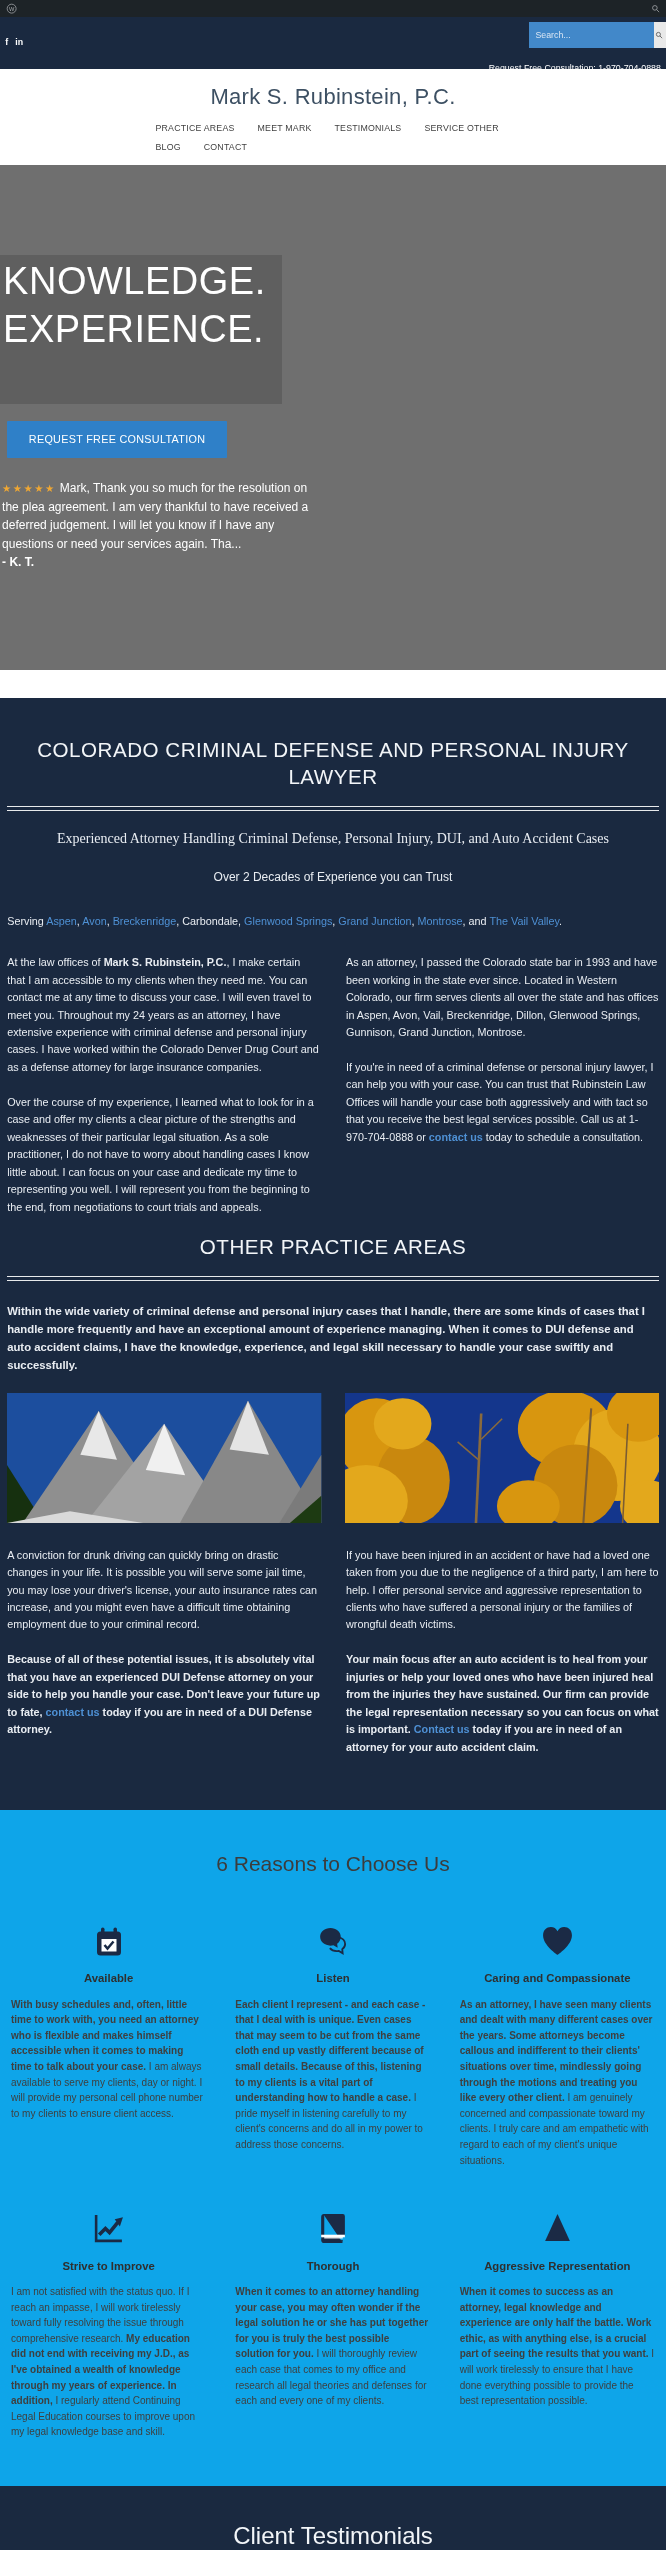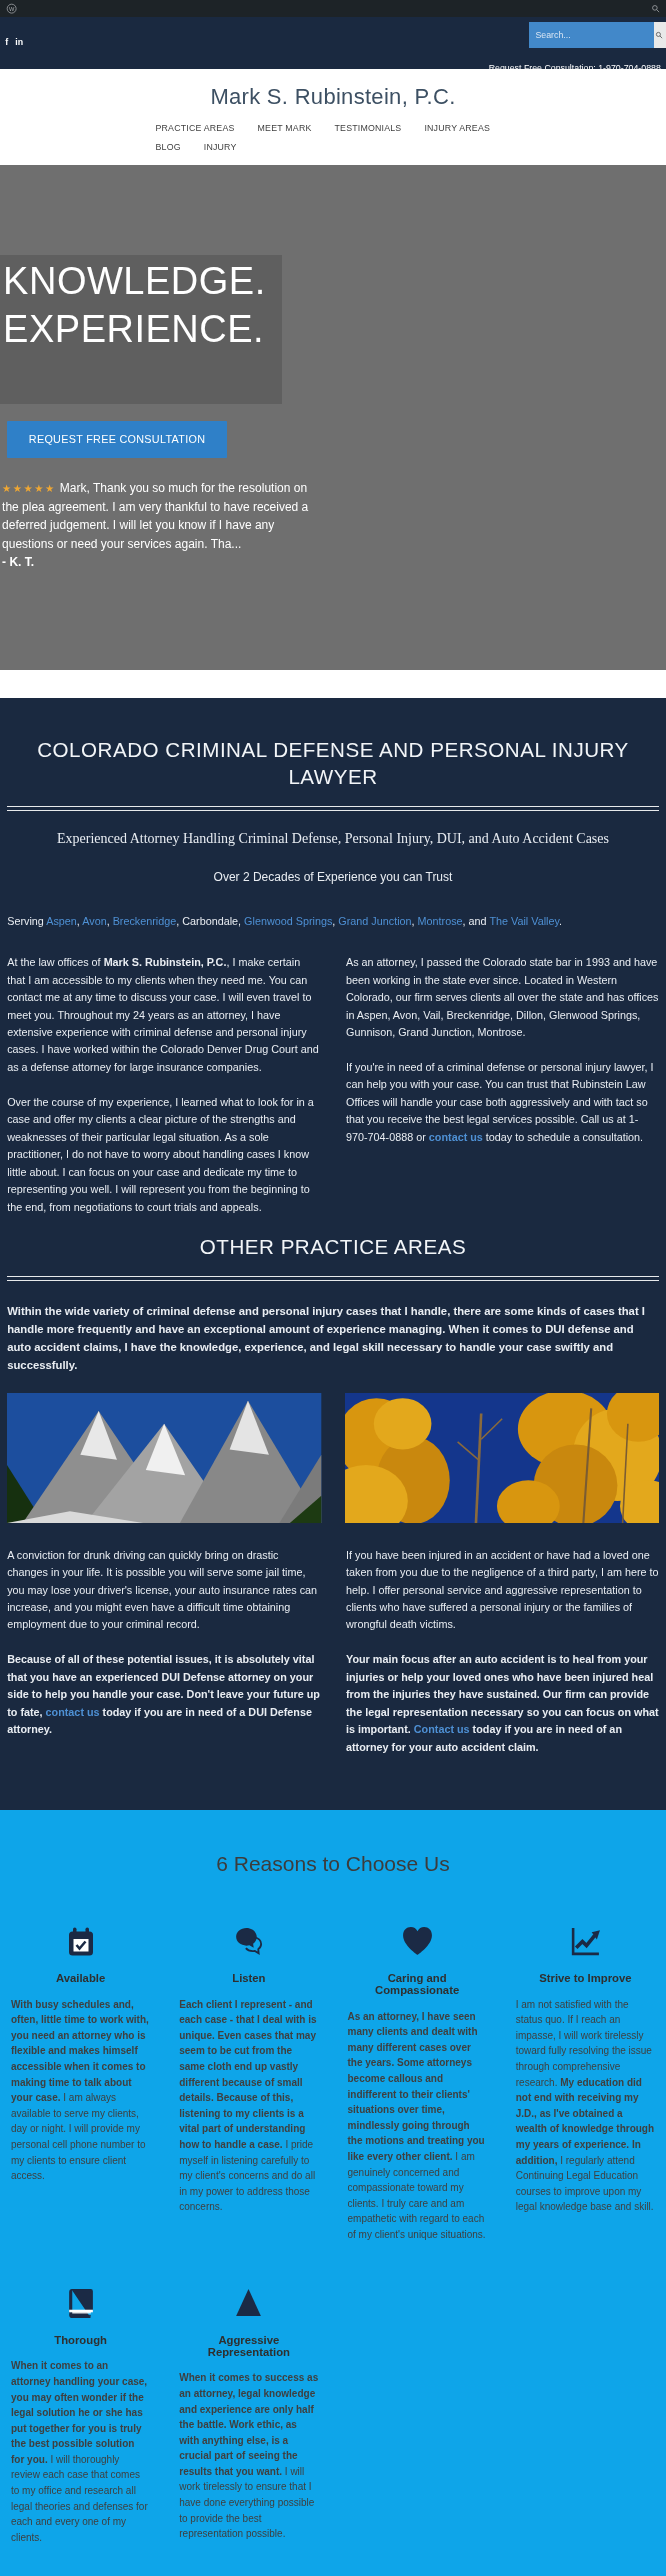--- a/index.html
+++ b/index.html
@@ -48,21 +48,21 @@
   .pa-head{margin:12.4px 0 0;}
   .pa-intro{margin:20.6px 0 0;font-size:11.3px;font-weight:bold;line-height:1.6;}
   .img-row{display:flex;gap:23px;margin-top:18.5px;}
   .img-row figure{margin:0;flex:1;height:130px;overflow:hidden;}
   .img-row svg{width:100%;height:100%;display:block;}
   .cap-row{display:flex;gap:23px;margin-top:13.4px;}
   .cap-row div{flex:1;text-align:center;font-size:13px;}
   
   .reasons{background:#0ea5e9;color:#3f3f3f;padding:42px 7.2px 46px;}
   .reasons h2{margin:0;text-align:center;font-size:21px;font-weight:400;color:#3c3c3c;}
-  .reason-grid{display:grid;grid-template-columns:1fr 1fr 1fr 1fr;column-gap:29px;row-gap:44px;max-width:644px;margin:49px auto 0;}
+  .reason-grid{display:grid;grid-template-columns:1fr 1fr 1fr;column-gap:29px;row-gap:44px;max-width:644px;margin:49px auto 0;}
   .reason .icon-wrap{text-align:center;height:34px;margin-bottom:13.4px;}
   .reason h3{margin:0;text-align:center;font-size:11.3px;color:#2f2f2f;}
   .reason p{margin:12.4px 0 0;font-size:10px;line-height:1.56;}
   
   .testimonials{padding:36px 7.2px 0;}
   .testimonials h2{margin:0 0 49px;text-align:center;font-size:24px;font-weight:400;color:#f2f5f8;}
 </style>
 </head>
 <body>
 
@@ -97,23 +97,23 @@
   </div>
   <div class="consult">Request Free Consultation: 1-970-704-0888</div>
 </div>
 
 <header class="site-header">
   <h1 class="site-title">Mark S. Rubinstein, P.C.</h1>
   <nav class="main-nav">
     <a>PRACTICE AREAS</a>
     <a>MEET MARK</a>
     <a>TESTIMONIALS</a>
-    <a>INJURY AREAS</a>
+    <a>SERVICE OTHER</a>
     <a>BLOG</a>
-    <a>INJURY</a>
+    <a>CONTACT</a>
   </nav>
 </header>
 
 <section class="hero">
   <div class="hero-overlay">
     <div>KNOWLEDGE.</div>
     <div>EXPERIENCE.</div>
   </div>
   <a class="cta">REQUEST FREE CONSULTATION</a>
   <div class="hero-quote">

